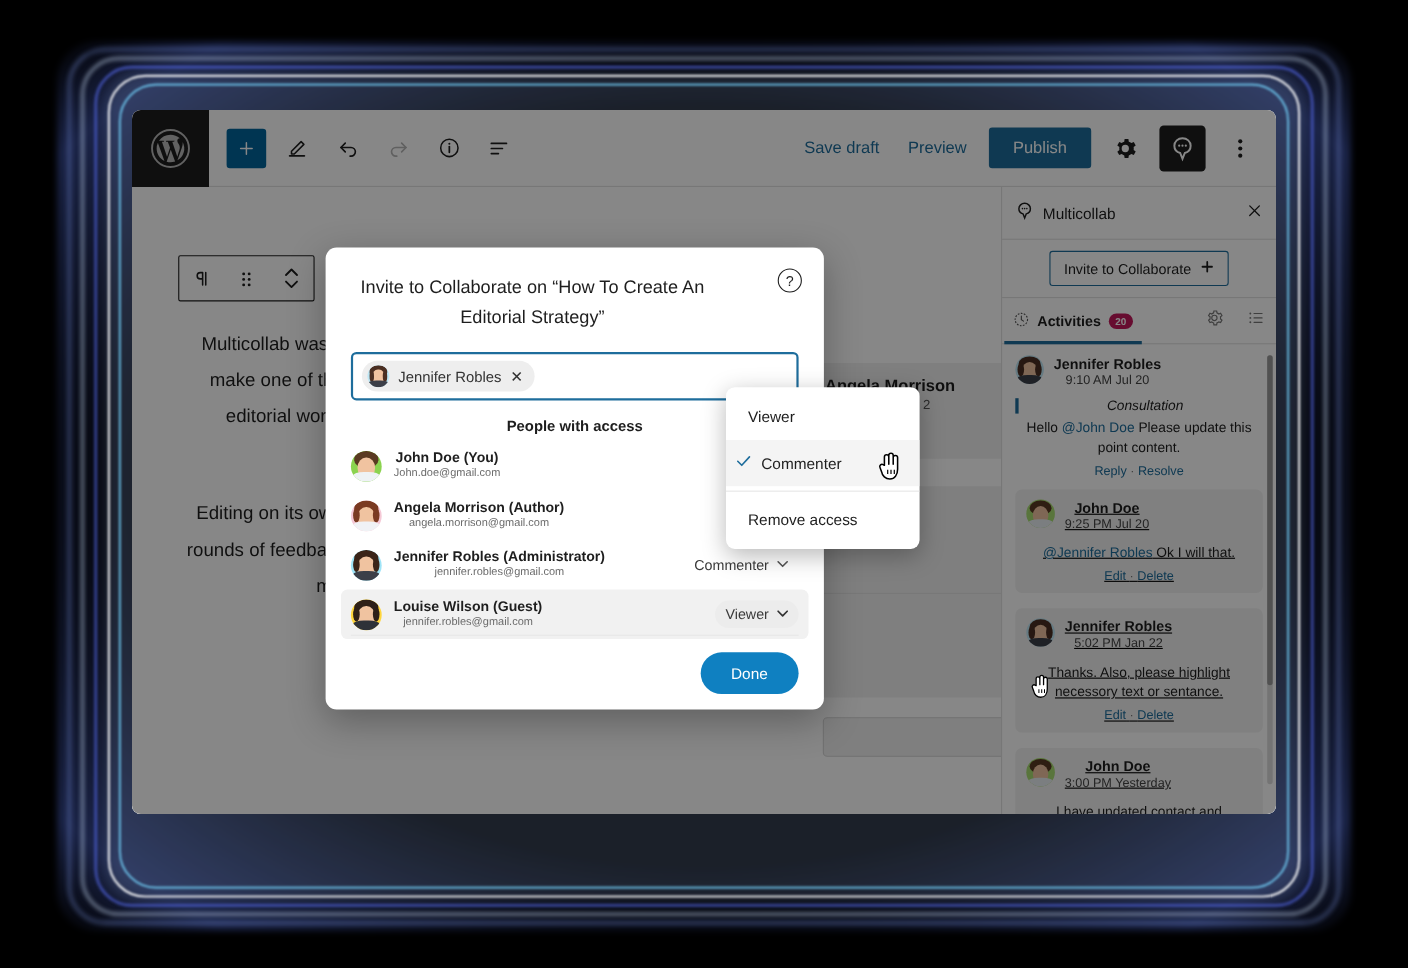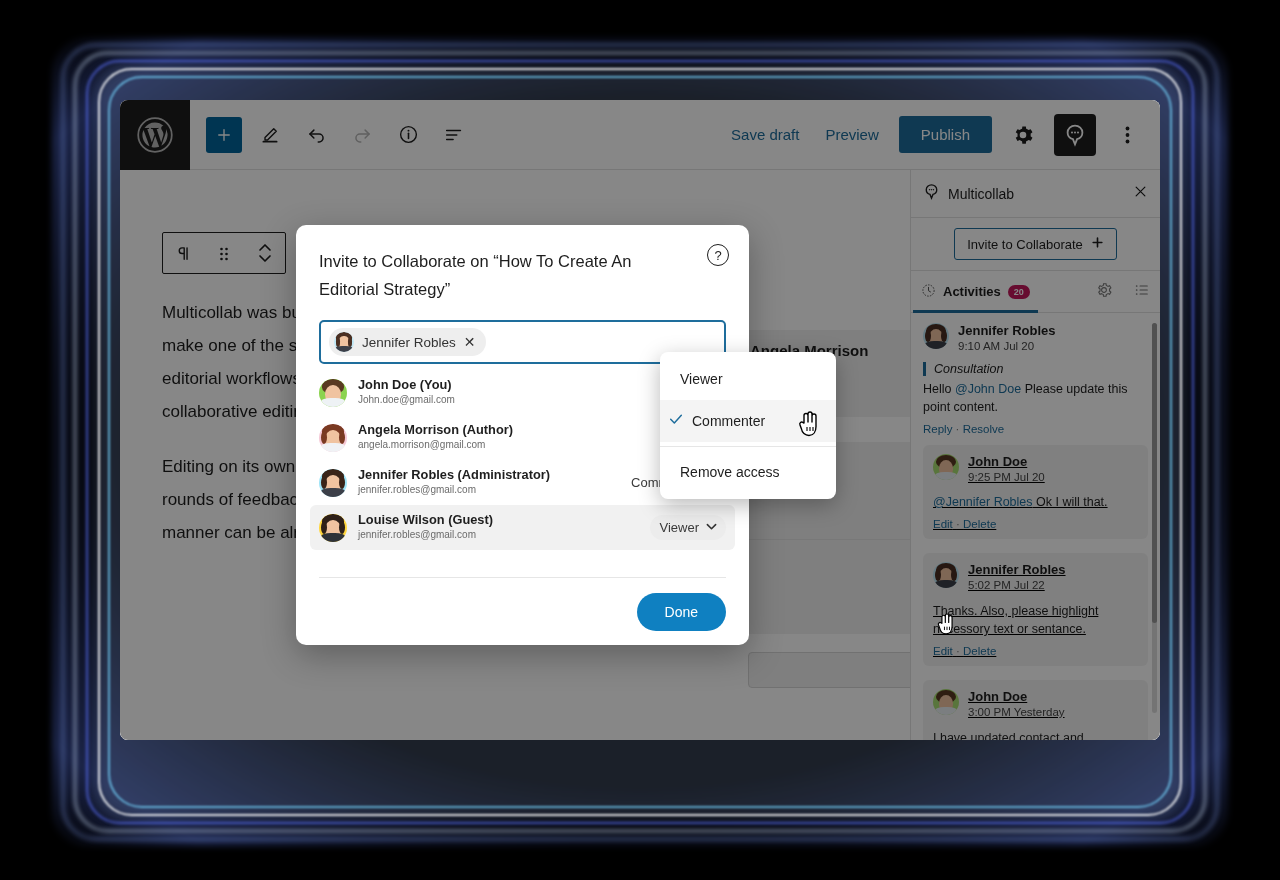--- a/index.html
+++ b/index.html
@@ -2,21 +2,21 @@
 <html><head>
 <meta charset="utf-8">
 <style>
   * { box-sizing: border-box; margin: 0; padding: 0; }
   html, body {
     width: 1280px; height: 880px;
     background: #000;
     font-family: "Liberation Sans", sans-serif;
     overflow: hidden;
   }
-  #stage { position: relative; width: 1280px; height: 880px; background: #000; }
+  #stage { position: relative; width: 1280px; height: 880px; background: #000; text-align: center; }
 
   
   .halo {
     position: absolute;
     border-radius: 34px;
     pointer-events: none;
   }
   .halo-1 { left: 52px;  top: 38px;  width: 1176px; height: 808px;
             background: radial-gradient(ellipse at center, rgba(120,150,230,0.0) 60%, rgba(90,120,240,0.30) 88%, rgba(0,0,0,0) 100%);
             filter: blur(3px); }
@@ -445,21 +445,21 @@
                 <div class="face">
                     <div class="hair" style="background:#4b2f22;"></div>
                     <div class="skin"></div>
                     <div class="hair2" style="background:#4b2f22;"></div>
                     <div class="hair3" style="background:#4b2f22;"></div>
                     <div class="body" style="background:#3c3f48;"></div>
                   </div>
               </div>
               <div>
                 <div class="act-name">Jennifer Robles</div>
-                <div class="act-time">5:02 PM Jul 22</div>
+                <div class="act-time">5:02 PM Jan 22</div>
               </div>
             </div>
             <div class="act-body" style="margin-top:9px;">Thanks. Also, please highlight necessory text or sentance.</div>
             <div class="act-links">
               <span>Edit</span>
               <span class="sep"> · </span>
               <span>Delete</span>
             </div>
           </div>
 
@@ -503,20 +503,21 @@
               <div class="hair2" style="background:#4b2f22;"></div>
               <div class="hair3" style="background:#4b2f22;"></div>
               <div class="body" style="background:#3c3f48;"></div>
             </div>
         </div>
         <span class="chip-name">Jennifer Robles</span>
         <span class="chip-x">✕</span>
       </div>
     </div>
 
+    <div class="m-section">People with access</div>
 
     <div style="margin-top:6px;">
 
       <div class="p-row">
         <div class="p-av" style="background:#8bd34f;">
           <div class="face">
               <div class="hair" style="background:#5a3a22;"></div>
               <div class="skin"></div>
               <div class="body" style="background:#eef2f5;"></div>
             </div>

